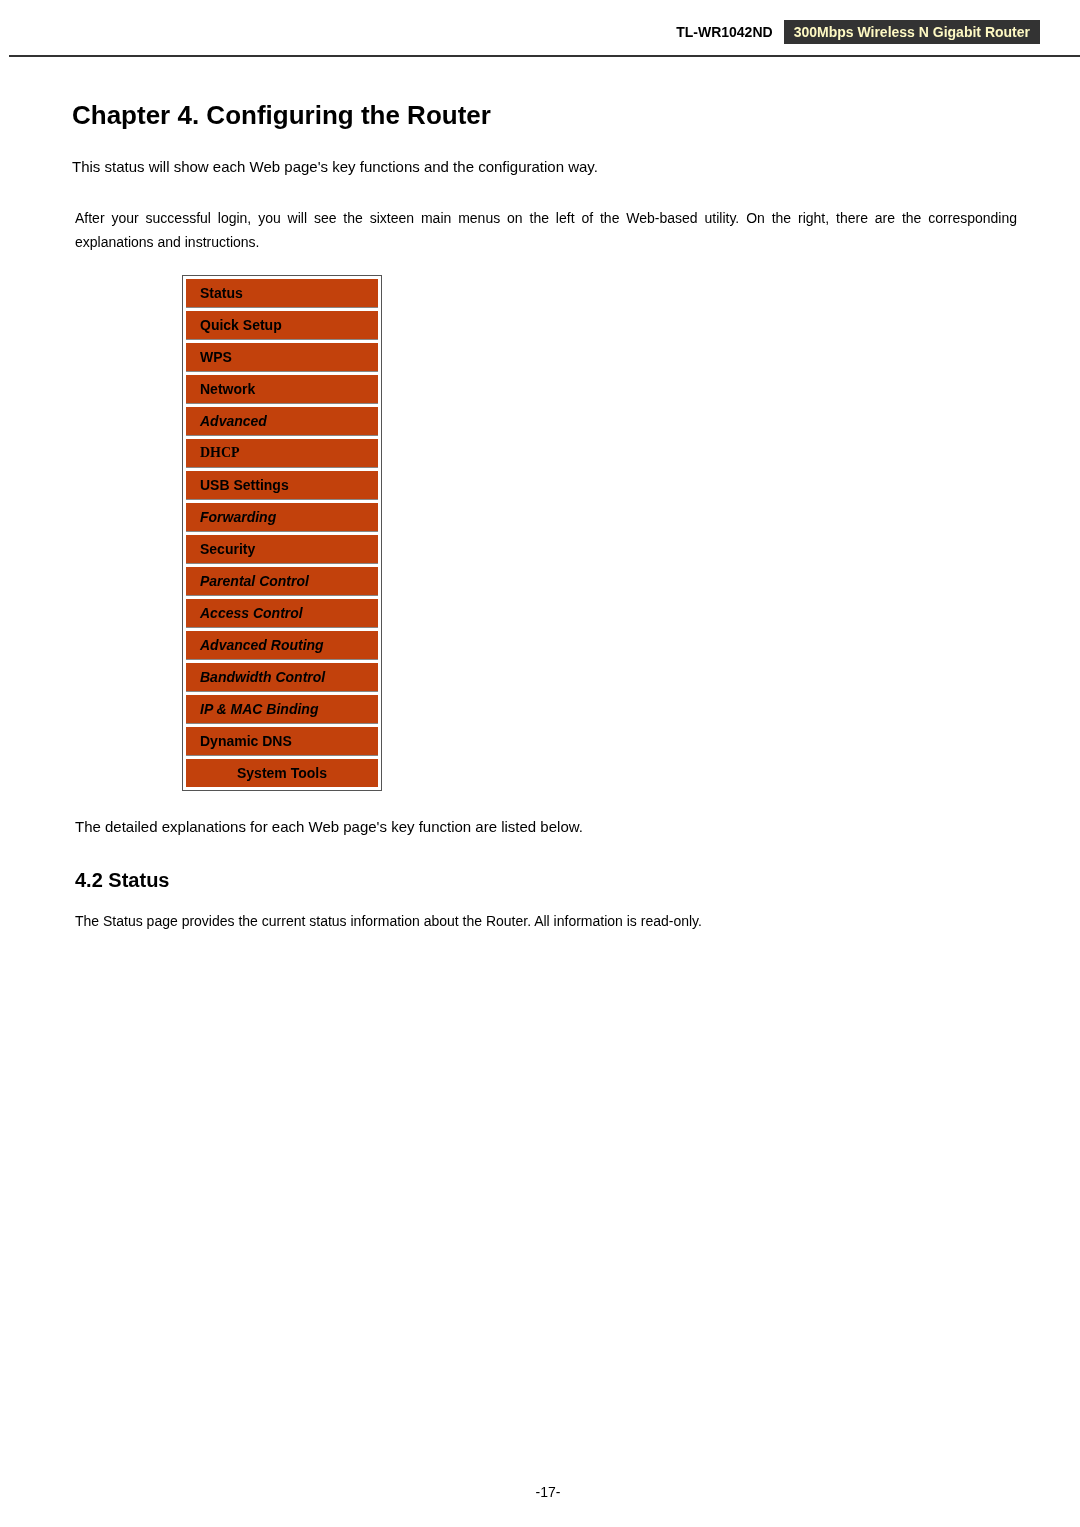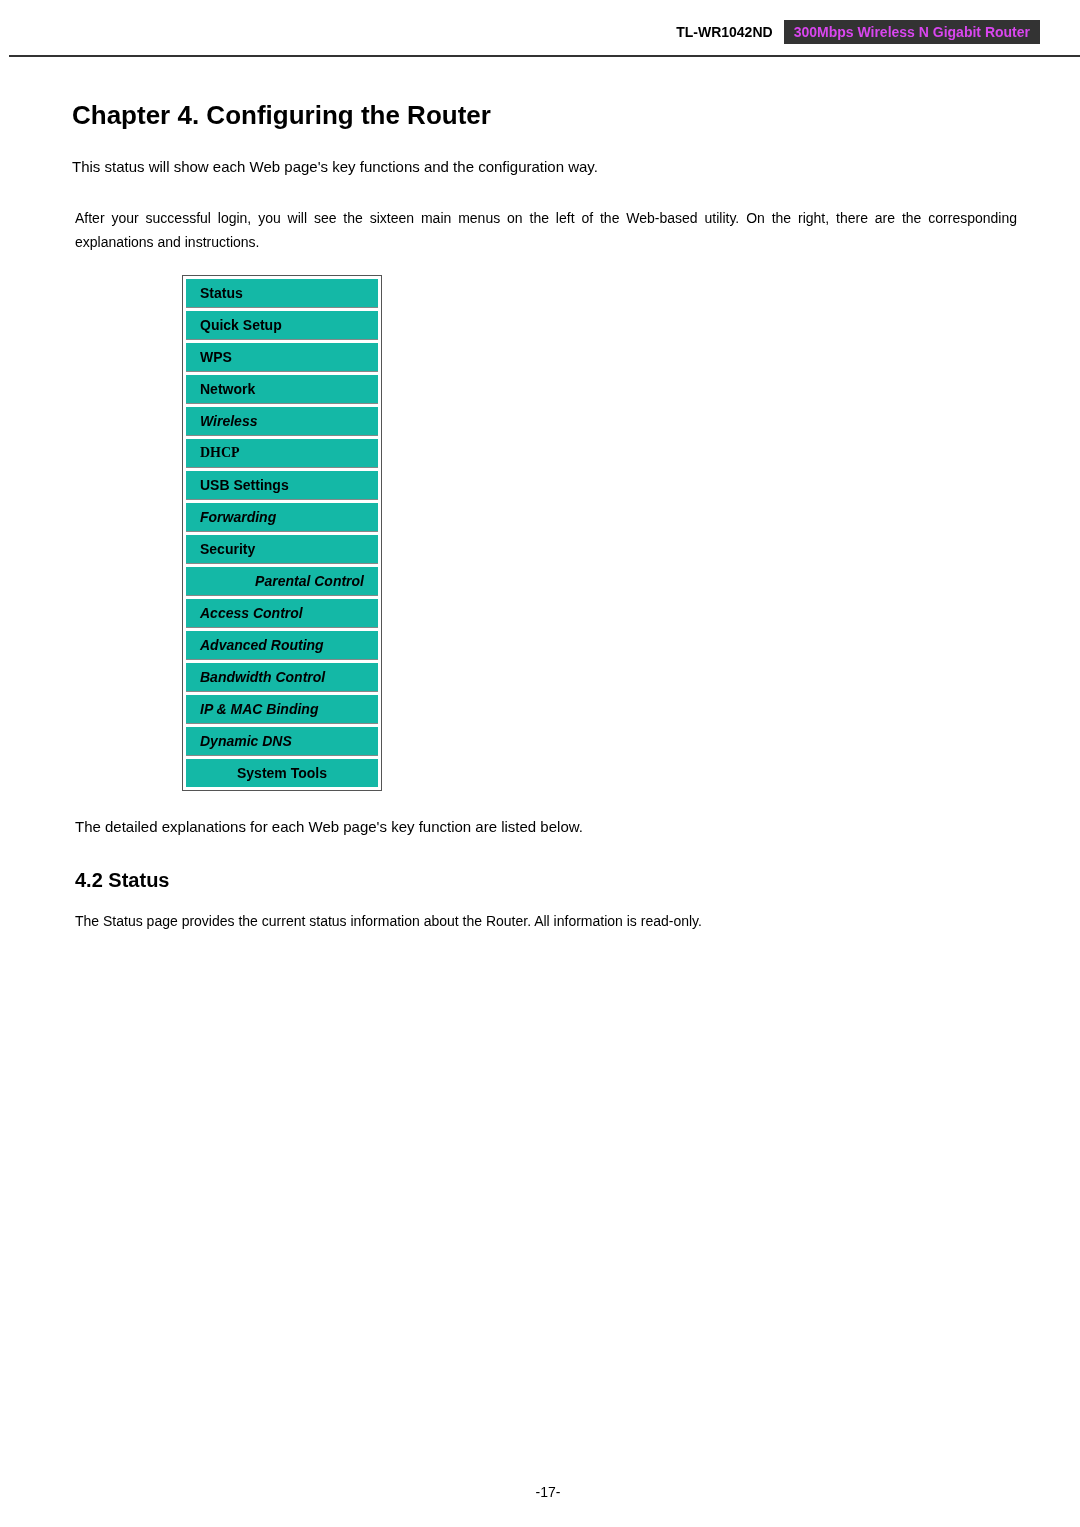--- a/index.html
+++ b/index.html
@@ -28,21 +28,21 @@
     }
 
     .header-model {
       font-weight: bold;
       font-size: 14px;
       margin-right: 8px;
     }
 
     .header-description {
       background: #333333;
-      color: #d946ef;
+      color: #fef9c3;
       font-weight: bold;
       font-size: 14px;
       padding: 4px 10px;
     }
 
     .page-content {
       padding: 30px 60px 60px 60px;
     }
 
     .chapter-title {
@@ -79,21 +79,21 @@
       border: 1px solid #555;
       background: #fff;
     }
 
     .menu-item {
       display: block;
       padding: 6px 14px;
       font-size: 14px;
       color: #000;
       border-bottom: 1px solid #888;
-      background: #14b8a6;
+      background: #c2410c;
     }
 
     .menu-item:last-child {
       border-bottom: none;
     }
 
     .after-menu-text {
       font-size: 15px;
       line-height: 1.6;
       margin-bottom: 30px;
@@ -129,31 +129,31 @@
   <p class="intro-text">This status will show each Web page's key functions and the configuration way.</p>
 
   <div class="section-block">
     <p class="section-subtitle">After your successful login, you will see the sixteen main menus on the left of the Web-based utility. On the right, there are the corresponding explanations and instructions.</p>
 
     <div class="menu-container">
     <div class="menu-item" style="font-weight: bold;">Status</div>
         <div class="menu-item" style="font-weight: bold;">Quick Setup</div>
         <div class="menu-item" style="font-weight: bold;">WPS</div>
         <div class="menu-item" style="font-weight: bold;">Network</div>
-        <div class="menu-item" style="font-style: italic; font-weight: bold;">Wireless</div>
+        <div class="menu-item" style="font-style: italic; font-weight: bold;">Advanced</div>
         <div class="menu-item" style="font-weight: bold; font-family: Liberation Serif, serif;">DHCP</div>
         <div class="menu-item" style="font-weight: bold;">USB Settings</div>
         <div class="menu-item" style="font-style: italic; font-weight: bold;">Forwarding</div>
         <div class="menu-item" style="font-weight: bold;">Security</div>
-        <div class="menu-item" style="font-style: italic; font-weight: bold; text-align: right;">Parental Control</div>
+        <div class="menu-item" style="font-style: italic; font-weight: bold;">Parental Control</div>
         <div class="menu-item" style="font-style: italic; font-weight: bold;">Access Control</div>
         <div class="menu-item" style="font-style: italic; font-weight: bold;">Advanced Routing</div>
         <div class="menu-item" style="font-style: italic; font-weight: bold;">Bandwidth Control</div>
         <div class="menu-item" style="font-style: italic; font-weight: bold;">IP &amp; MAC Binding</div>
-        <div class="menu-item" style="font-style: italic; font-weight: bold;">Dynamic DNS</div>
+        <div class="menu-item" style="font-weight: bold;">Dynamic DNS</div>
         <div class="menu-item" style="font-weight: bold; text-align: center;">System Tools</div>
       </div>
 
     <p class="after-menu-text">The detailed explanations for each Web page's key function are listed below.</p>
   </div>
 
   <div class="section-block">
     <h2 class="section-title">4.2   Status</h2>
     <p class="section-subtitle">The Status page provides the current status information about the Router. All information is read-only.</p>
   </div>

